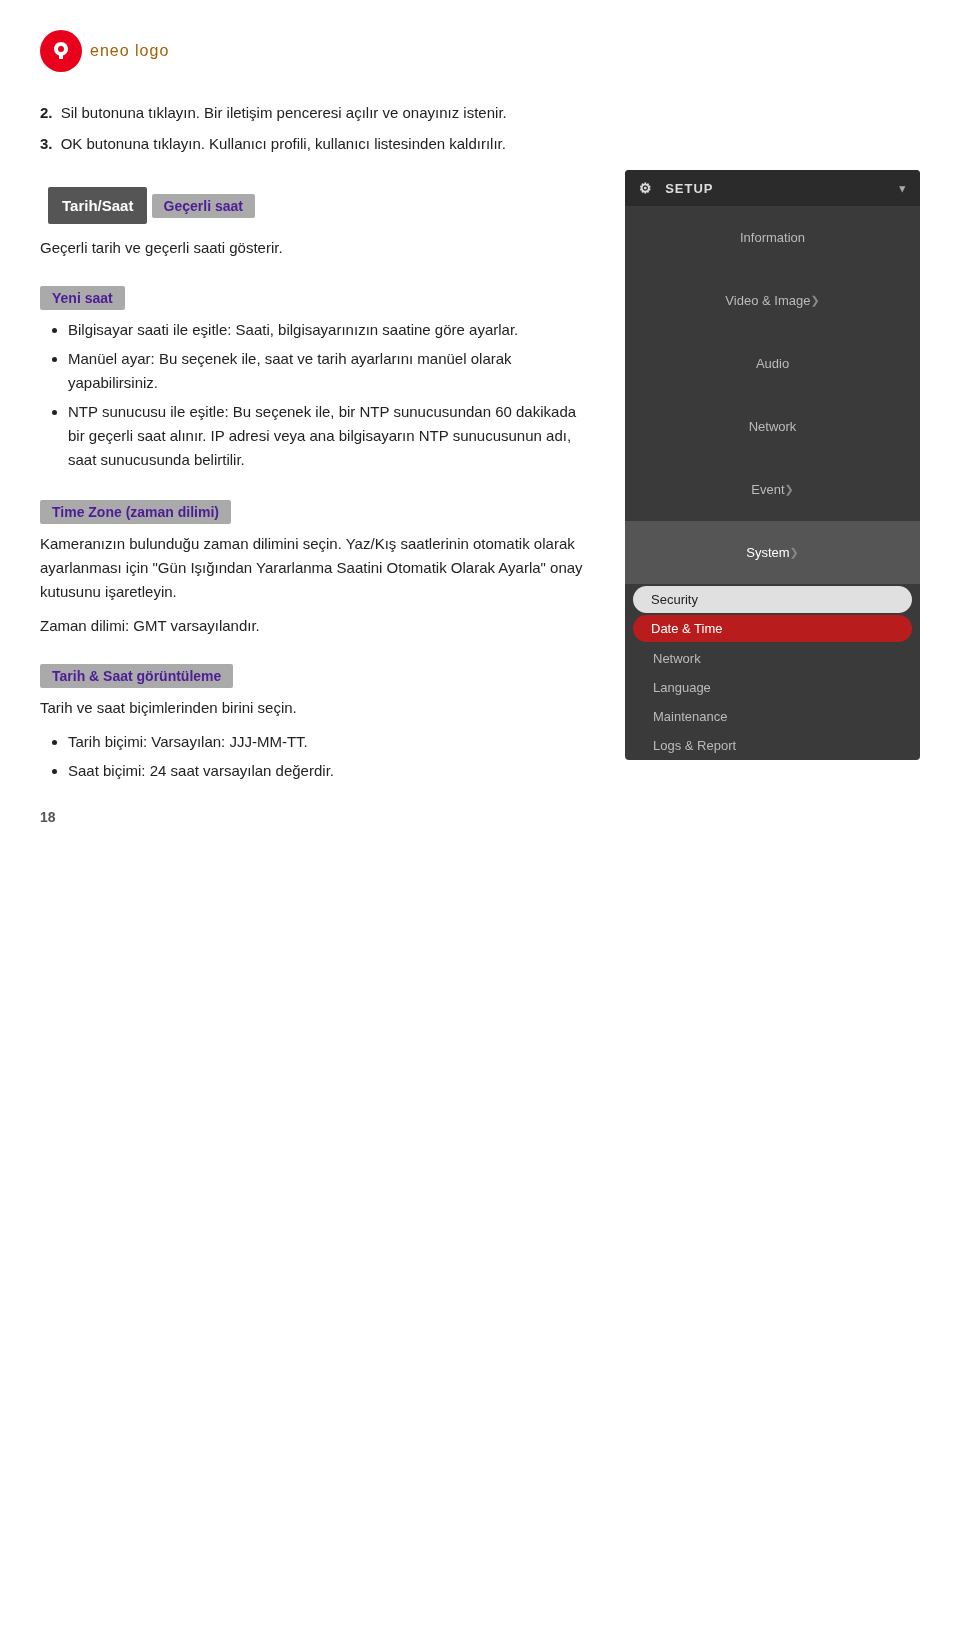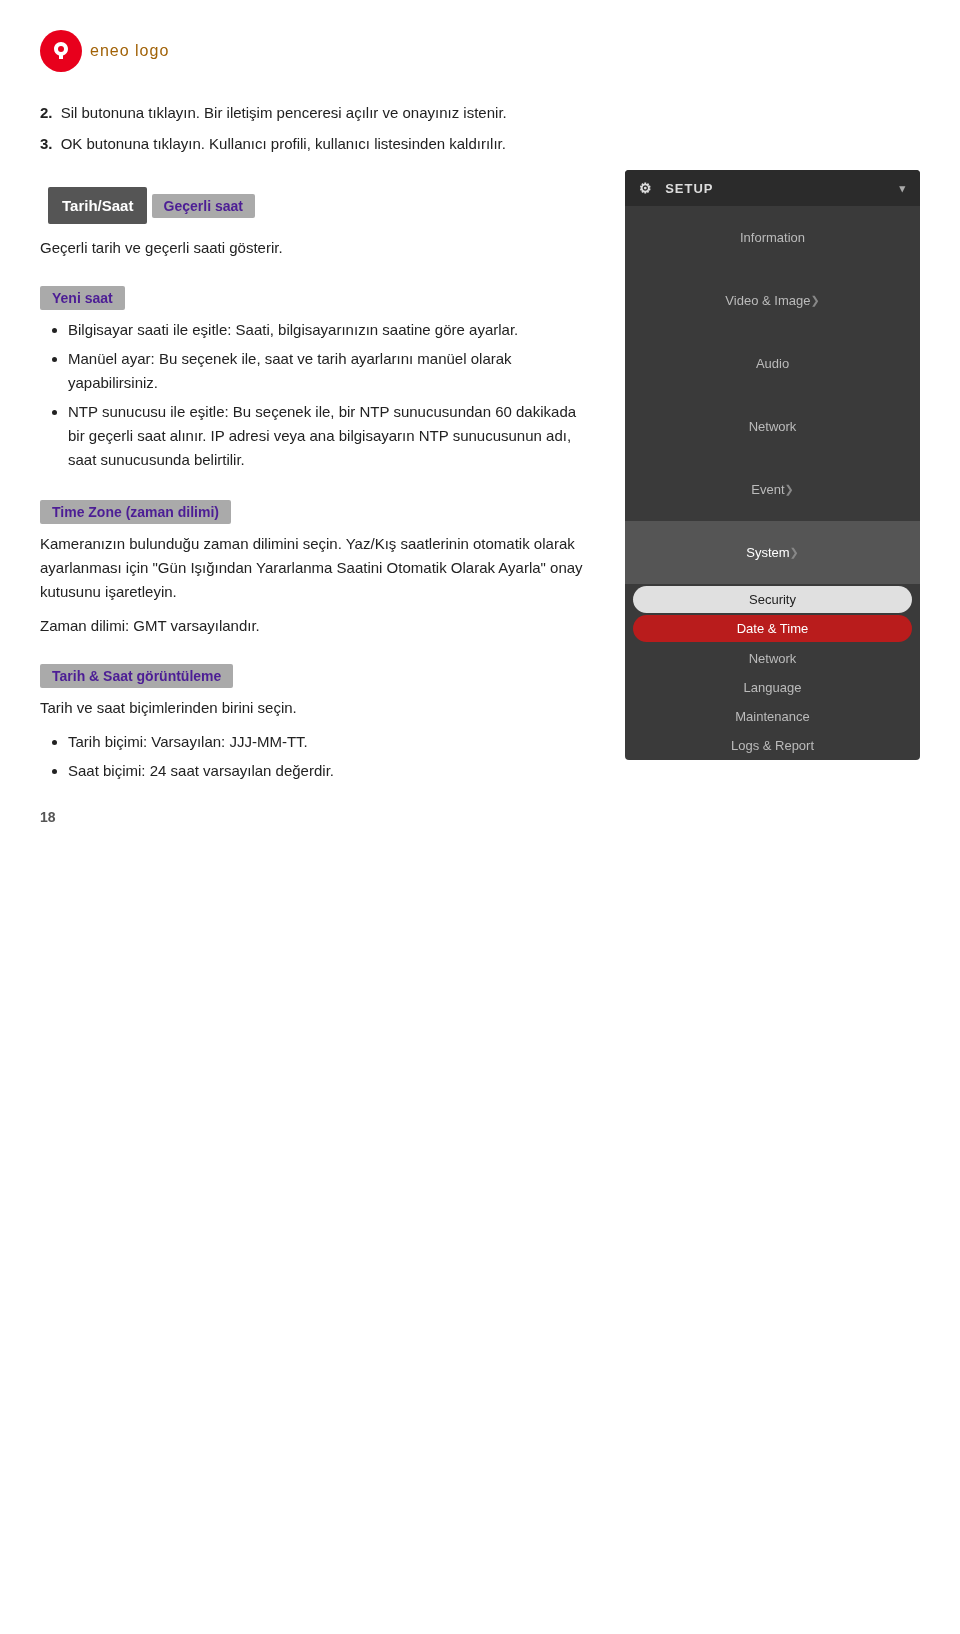--- a/index.html
+++ b/index.html
@@ -157,21 +157,20 @@
     }
     .setup-menu-item .chevron-right {
       font-size: 11px;
       color: #888;
     }
     .setup-submenu-item {
       color: #bbb;
       font-size: 13px;
       padding: 7px 28px;
       cursor: pointer;
-      text-align: center;
     }
     .setup-submenu-item.active-sub {
       background: #b91c1c;
       color: #fff;
       border-radius: 20px;
       margin: 2px 8px;
       padding: 6px 18px;
     }
     .setup-submenu-item.highlighted {
       background: #e0e0e0;

